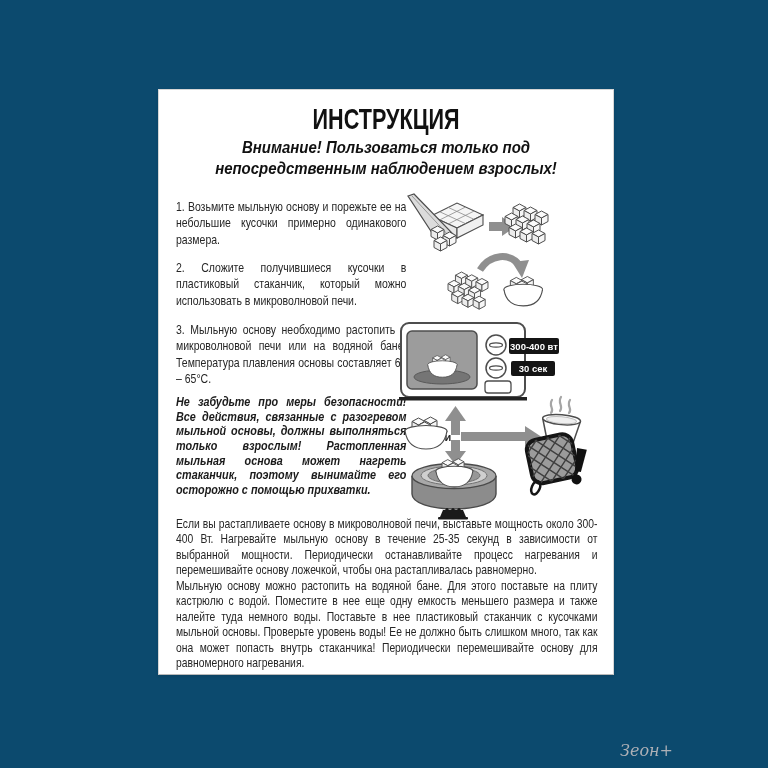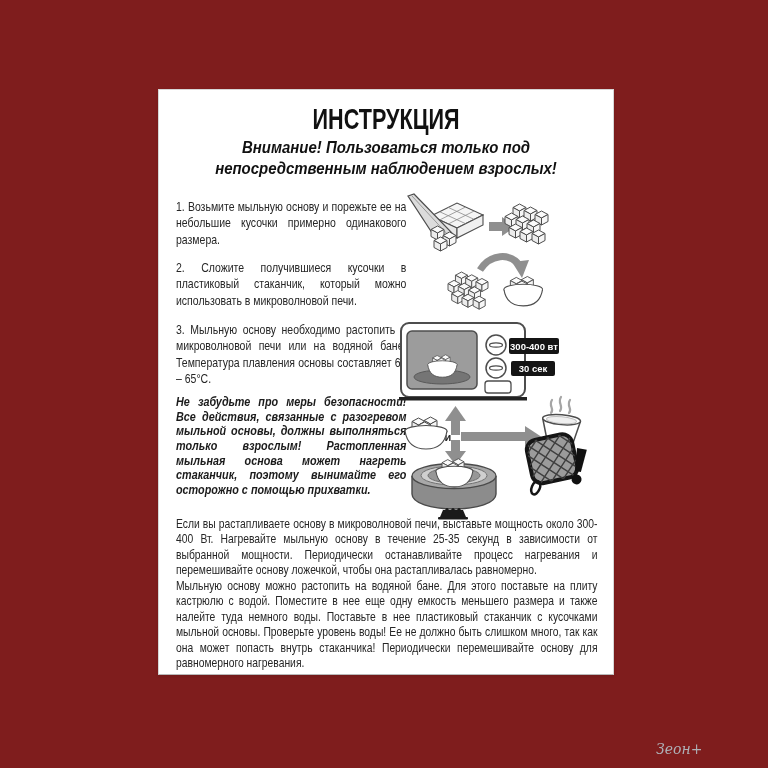--- a/index.html
+++ b/index.html
@@ -1,16 +1,16 @@
 <!DOCTYPE html>
 <html lang="ru"><head>
 <meta charset="utf-8">
 <style>
   html,body{margin:0;padding:0;background:#fff;}
-  .canvas{position:relative;width:768px;height:768px;background:#7f1d1d;overflow:hidden;
+  .canvas{position:relative;width:768px;height:768px;background:#0c4a6e;overflow:hidden;
           font-family:"Liberation Sans",sans-serif;color:#1e1e1e;}
   .sheet{position:absolute;left:158px;top:89px;width:454px;height:584px;background:#fff;
          border:1px solid #d6d6d6;border-bottom-color:#b9b9b9;
          box-shadow:0 2px 3px rgba(0,0,0,.10);}
   .title{position:absolute;top:12px;left:0;right:0;text-align:center;
          font-size:30px;font-weight:700;transform:scaleX(.72);letter-spacing:0;color:#111;}
   .subtitle{position:absolute;top:47px;left:8px;right:8px;text-align:center;
             font-size:17px;font-weight:700;font-style:italic;line-height:1.25;
             transform:scaleX(.88);color:#111;}
   .txt{position:absolute;left:17px;width:281px;transform:scaleX(.82);transform-origin:0 0;
@@ -22,22 +22,22 @@
           transform-origin:0 0;text-align:justify;font-size:12.6px;line-height:1.23;color:#262626;}
   .bottom p{margin:0;}
   .illo{position:absolute;overflow:visible;}
   .cut{left:242px;top:104px;width:150px;height:60px;}
   .pour{left:287px;top:160px;width:105px;height:66px;}
   .micro{left:240px;top:229px;width:172px;height:86px;}
   .bath{left:240px;top:306px;width:202px;height:136px;}
   svg text{font-family:"Liberation Sans",sans-serif;}
   .lbl-text{fill:#ffffff;font-size:9.5px;font-weight:700;}
   .or-text{fill:#2b2b2b;font-size:11px;font-weight:700;}
-  .watermark{position:absolute;left:656px;top:741px;font-family:"DejaVu Serif",serif;
-             font-style:italic;font-size:14px;color:#aeb0b6;}
+  .watermark{position:absolute;left:620px;top:741px;font-family:"DejaVu Serif",serif;
+             font-style:italic;font-size:16px;color:#aeb0b6;}
   .defs{position:absolute;width:0;height:0;}
 </style>
 </head>
 <body>
 
 <div class="canvas">
 
   <svg class="defs" aria-hidden="true">
     <defs>
       <g id="cube">

